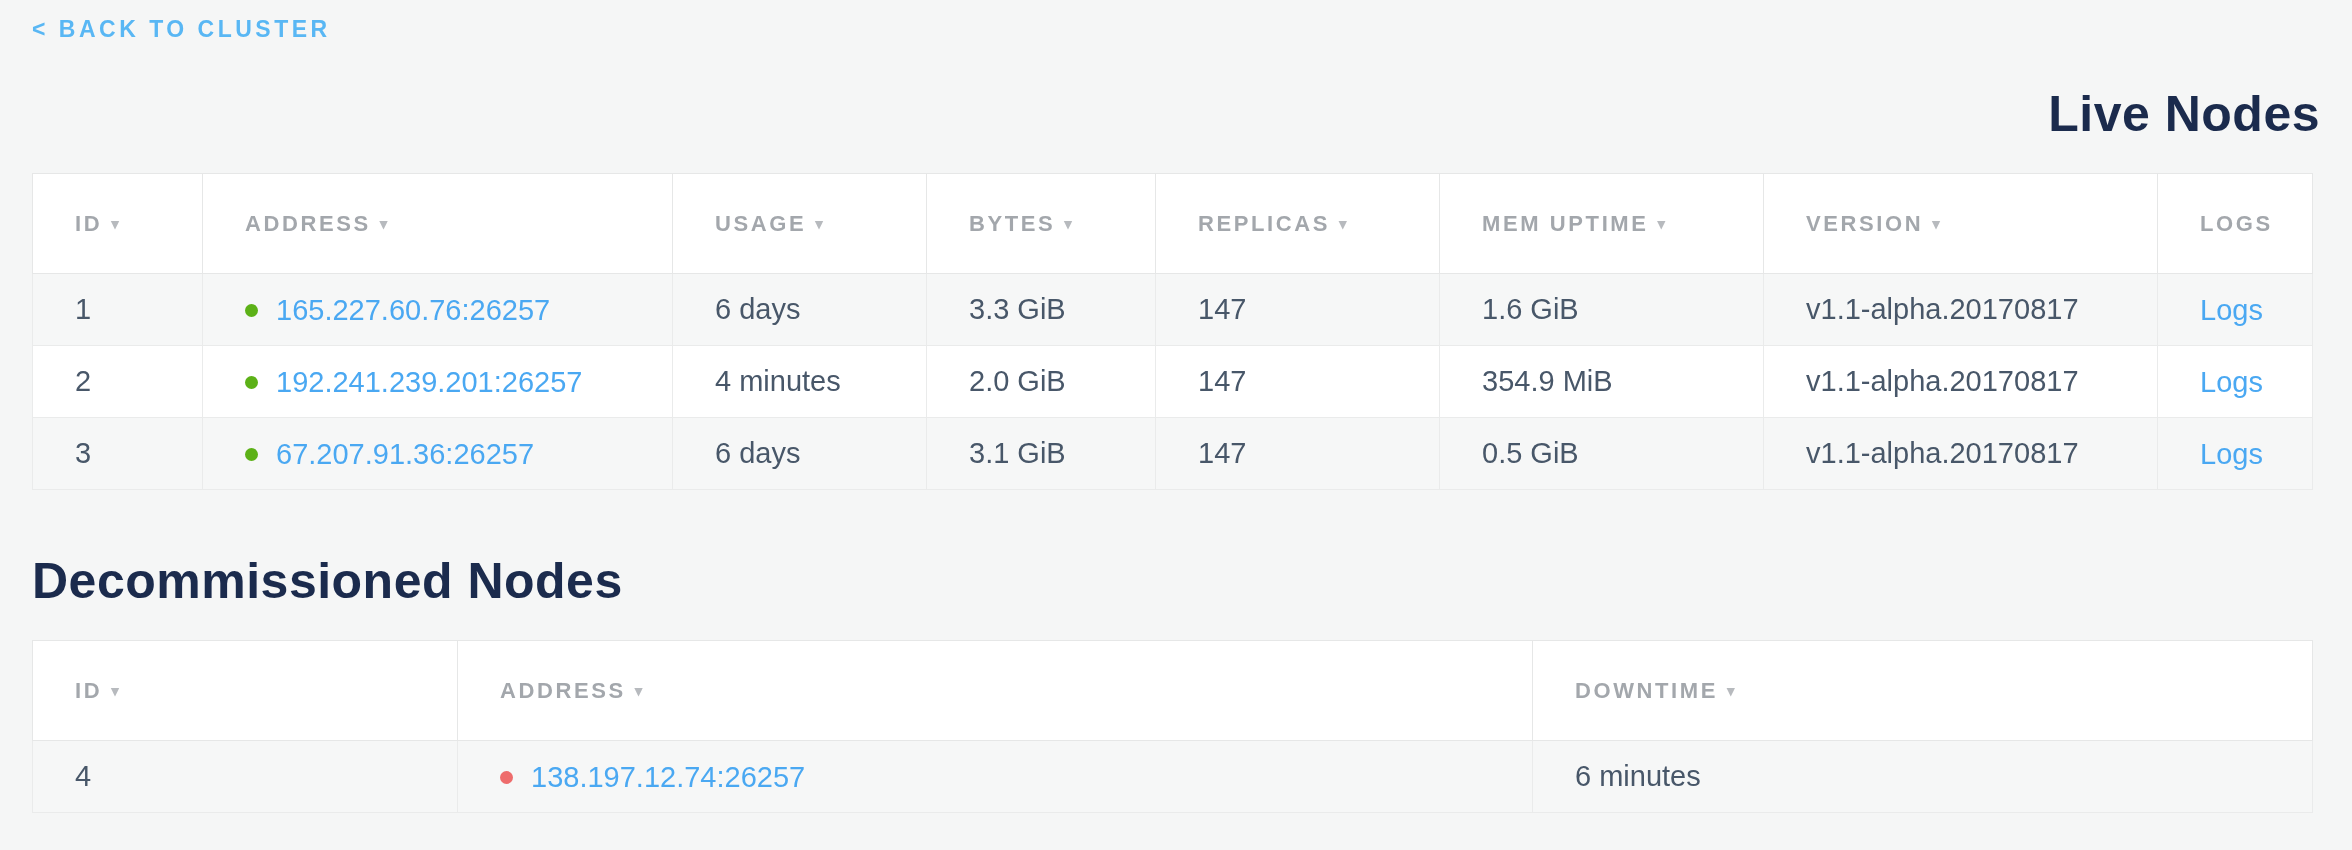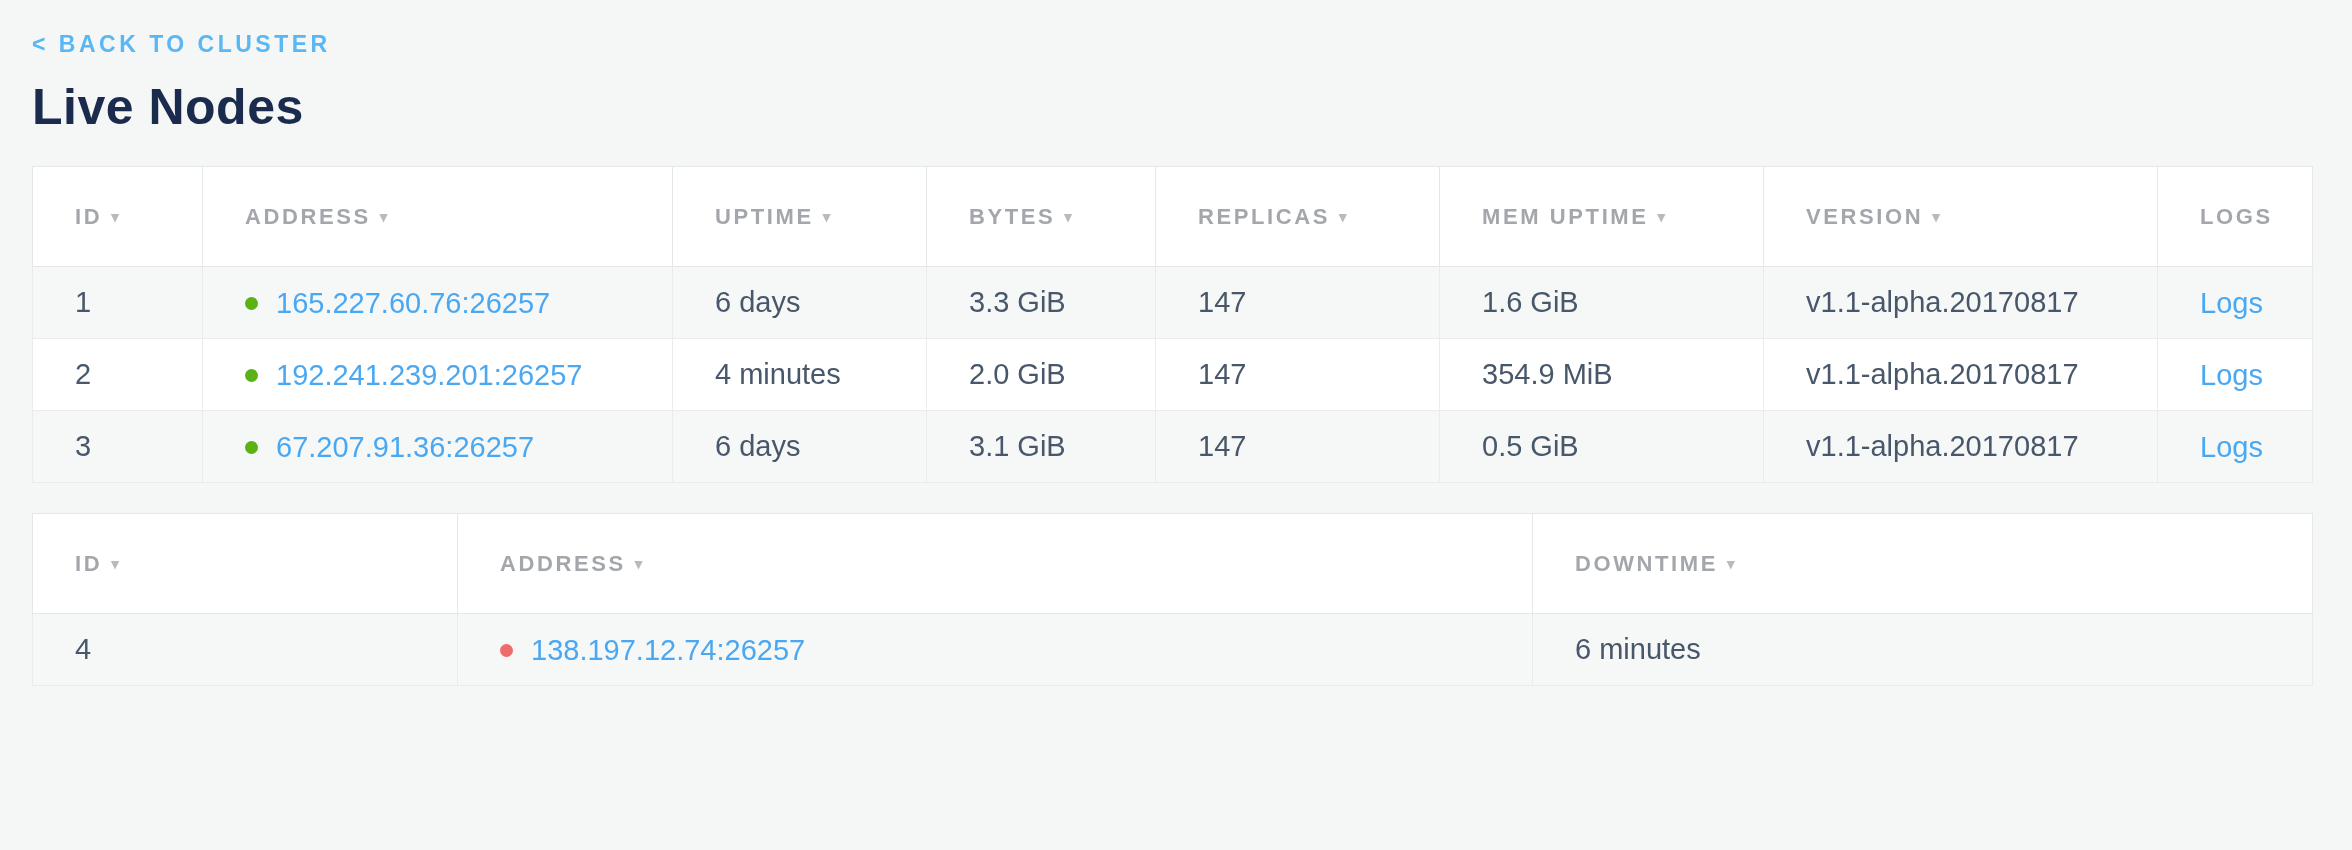--- a/index.html
+++ b/index.html
@@ -8,38 +8,38 @@
     width: 2352px; height: 850px;
     background: #f5f6f6;
     font-family: "Liberation Sans", sans-serif;
     overflow: hidden;
   }
   .page { padding: 12px 32px 0 32px; }
 
   
   .back-link {
     display: inline-block;
-    margin-top: 19px;
+    margin-top: 4px;
     color: #59b7f4;
     font-size: 23px;
     font-weight: 600;
     letter-spacing: 3.5px;
     text-decoration: none;
     cursor: pointer;
   }
 
   
   .section-title {
     margin: 0;
     color: #1b2b4d;
     font-size: 50px;
     font-weight: 700;
     letter-spacing: 0.5px;
   }
-  .section-title.first { margin-top: 20px; }
+  .section-title.first { margin-top: 42px; text-align: right; }
   .section-title.second { margin-top: 62px; }
 
   
   table.nodes-table {
     margin-top: 30px;
     width: 2280px;
     border-collapse: collapse;
     table-layout: fixed;
     background: #f9a8d4;
     border: 1px solid #e2e3e3;
@@ -111,21 +111,21 @@
         <col style="width:229px">
       <col style="width:284px">
         <col style="width:324px">
         <col style="width:394px">
         <col style="width:155px">
     </colgroup>
     <thead>
       <tr>
         <th><span>ID</span><span class="sort-arrow">▾</span></th>
         <th><span>ADDRESS</span><span class="sort-arrow">▾</span></th>
-        <th><span>UPTIME</span><span class="sort-arrow">▾</span></th>
+        <th><span>USAGE</span><span class="sort-arrow">▾</span></th>
         <th><span>BYTES</span><span class="sort-arrow">▾</span></th>
         <th><span>REPLICAS</span><span class="sort-arrow">▾</span></th>
         <th><span>MEM UPTIME</span><span class="sort-arrow">▾</span></th>
         <th><span>VERSION</span><span class="sort-arrow">▾</span></th>
         <th><span>LOGS</span></th>
       </tr>
     </thead>
     <tbody>
       <tr class="row-odd">
         <td>1</td>
@@ -153,20 +153,21 @@
         <td>6 days</td>
         <td>3.1 GiB</td>
         <td>147</td>
         <td>0.5 GiB</td>
         <td>v1.1-alpha.20170817</td>
         <td><a class="cell-link">Logs</a></td>
       </tr>
     </tbody>
   </table>
 
+  <h1 class="section-title second">Decommissioned Nodes</h1>
 
   <table class="nodes-table">
     <colgroup>
       <col style="width:425px">
         <col style="width:1075px">
         <col style="width:780px">
     </colgroup>
     <thead>
       <tr>
         <th><span>ID</span><span class="sort-arrow">▾</span></th>

